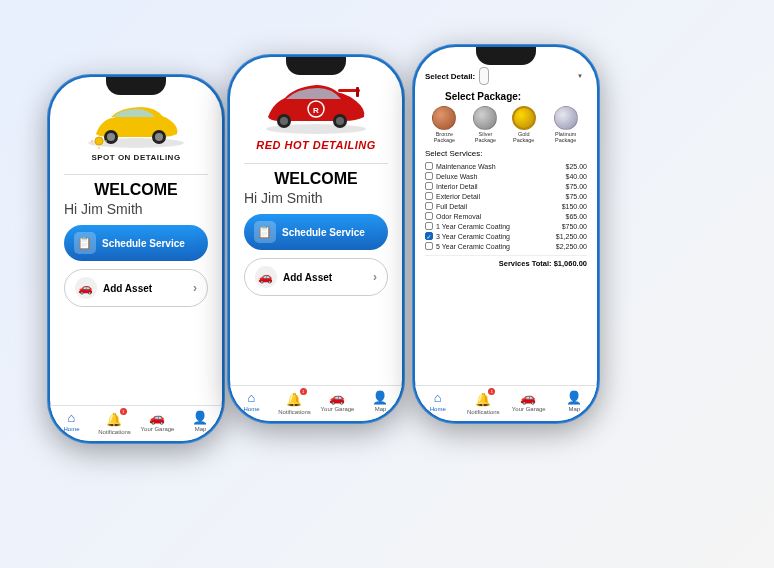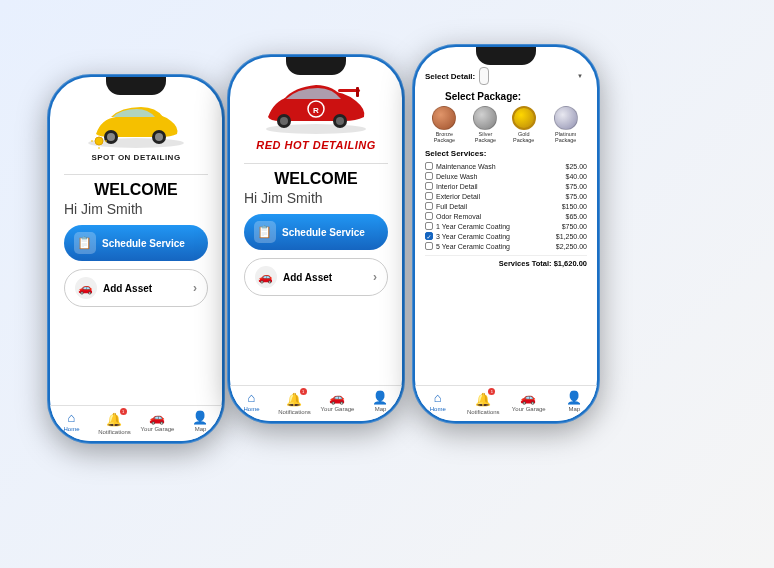--- a/index.html
+++ b/index.html
@@ -301,21 +301,21 @@
       border: 1.5px solid rgba(0,0,0,0.15);
     }
     .pkg-bronze { background: radial-gradient(circle at 35% 35%, #e0956a, #a0522d); }
     .pkg-silver { background: radial-gradient(circle at 35% 35%, #d0d0d0, #808080); }
     .pkg-gold { background: radial-gradient(circle at 35% 35%, #ffd700, #b8860b); border: 2px solid #b8860b; }
     .pkg-platinum { background: radial-gradient(circle at 35% 35%, #e8e8f0, #9090b0); }
 
     .services-section {}
     .services-label {
       font-size: 8px;
-      font-weight: 700;
+      font-weight: 400;
       color: #000;
       margin-bottom: 3px;
     }
     .service-row {
       display: flex;
       align-items: center;
       gap: 3px;
       padding: 1px 0;
     }
     .service-check {
@@ -617,21 +617,21 @@
                 <span class="service-name">3 Year Ceramic Coating</span>
                 <span class="service-price">$1,250.00</span>
               </div>
               <div class="service-row">
                 <div class="service-check"></div>
                 <span class="service-name">5 Year Ceramic Coating</span>
                 <span class="service-price">$2,250.00</span>
               </div>
             </div>
 
-            <div class="total-row">Services Total: $1,620.00</div>
+            <div class="total-row">Services Total: $1,060.00</div>
 
 
           </div>
           <div class="bottom-nav">
             <div class="nav-item">
               <span class="nav-icon active">⌂</span>
               <span class="nav-label active">Home</span>
             </div>
             <div class="nav-item">
               <span class="nav-badge">

